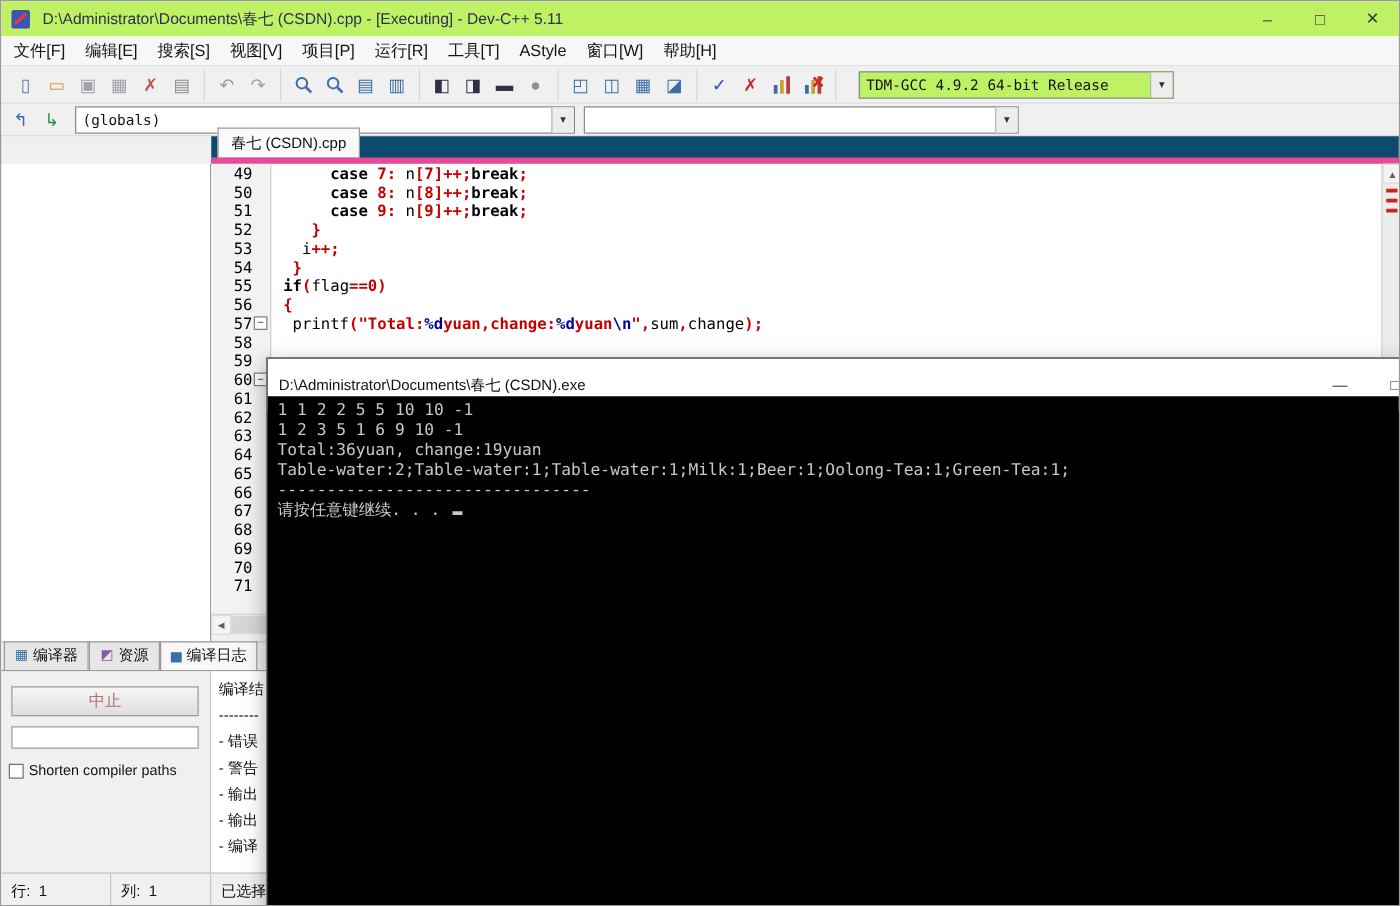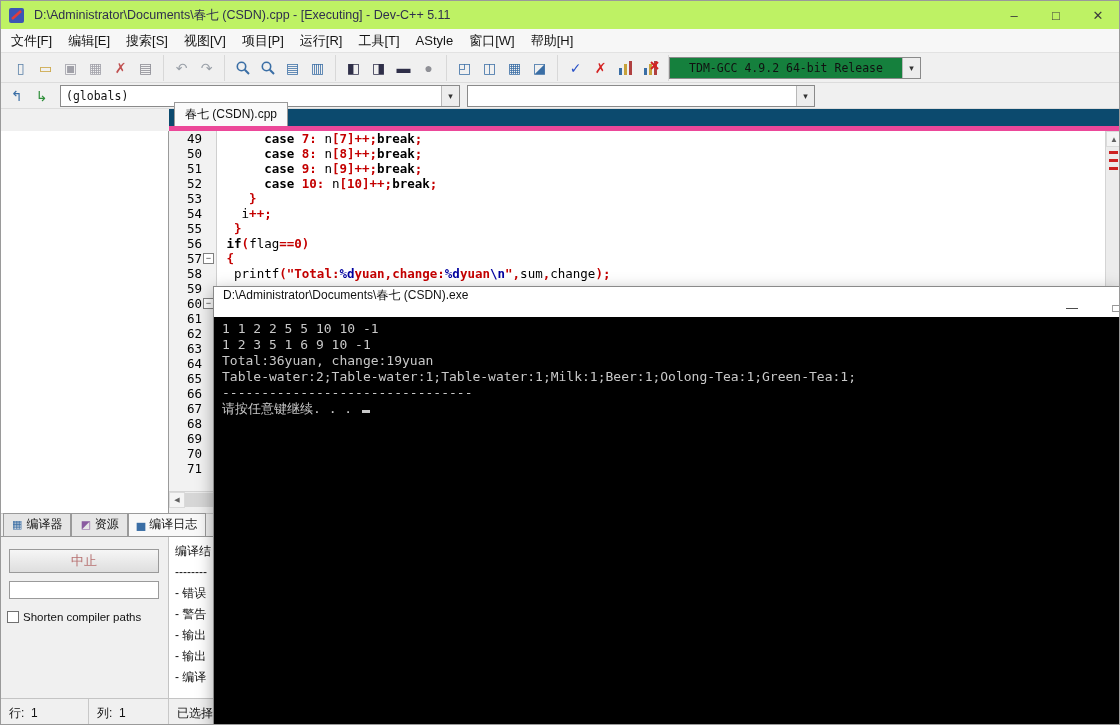--- a/index.html
+++ b/index.html
@@ -24,21 +24,21 @@
             border-bottom:1px solid #dcdcdc;box-sizing:border-box;padding-left:2px;}
   #toolbar-groups{display:flex;align-items:center;}
   .tb-group{display:flex;align-items:center;padding:0 5px;border-right:1px solid #d8d8d8;height:26px;}
   .tb-icon{width:25px;height:24px;display:flex;align-items:center;justify-content:center;}
   .tb-icon .glyph{font-size:14px;line-height:1;display:block;}
   .combo{height:22px;border:1px solid #8a8a8a;background:#ffffff;display:flex;align-items:center;box-sizing:border-box;}
   .combo-text{flex:1;font-family:"DejaVu Sans Mono","Liberation Mono",monospace;font-size:11.5px;color:#111;
               padding:0 5px;white-space:pre;overflow:hidden;}
   .combo-arrow{width:17px;height:100%;border-left:1px solid #b8b8b8;display:flex;align-items:center;
                justify-content:center;font-size:9px;color:#333;background:#ededed;flex:none;}
-  .compiler-combo{margin-left:0;width:252px;background:#15803d;text-align:center;}
+  .compiler-combo{margin-left:18px;width:252px;background:#bef264;}
 
   
   .toolbar2{left:0;top:82px;width:100%;height:26px;display:flex;align-items:center;background:#f0f0f0;
             border-bottom:1px solid #dcdcdc;box-sizing:border-box;padding-left:3px;}
   #nav-icons{display:flex;align-items:center;}
   #globals-combo{width:400px;margin-left:6px;}
   #member-combo{width:348px;margin-left:7px;}
 
   
   .left-tabbar{left:0;top:108px;width:168px;height:22px;display:flex;align-items:flex-end;background:#f0f0f0;
@@ -93,21 +93,21 @@
   .compile-log{left:168px;top:536px;width:952px;height:161px;background:#ffffff;padding:4px 0 0 6px;box-sizing:border-box;overflow:hidden;}
   .log-line{font-size:12px;color:#111;line-height:21px;white-space:pre;}
 
   
   .statusbar{left:0;top:697px;width:1120px;height:28px;background:#f0f0f0;border-top:1px solid #c4c4c4;display:flex;box-sizing:border-box;}
   .status-cell{font-size:12px;color:#111;padding:6px 8px 0 8px;border-right:1px solid #c8c8c8;white-space:pre;box-sizing:border-box;height:100%;}
 
   
   .console{left:212px;top:285px;width:908px;height:440px;z-index:40;background:#000;border:1px solid #8a8a8a;
            box-sizing:border-box;box-shadow:0 5px 16px rgba(0,0,0,0.35);overflow:hidden;}
-  .console-titlebar{position:relative;height:42px;background:#ffffff;display:flex;overflow:hidden;}
+  .console-titlebar{position:relative;height:42px;background:#ffffff;display:flex;align-items:center;overflow:hidden;}
   .console-title{font-size:12px;color:#111;padding-left:9px;white-space:pre;overflow:hidden;}
   .console-btn{position:absolute;top:0;width:44px;height:100%;display:flex;align-items:center;justify-content:center;
                font-size:12px;color:#333;background:#fff;}
   .console-btn.min{right:26px;}
   .console-btn.max{right:-18px;}
   .console-body{position:absolute;left:0;top:30px;right:0;bottom:0;background:#000;padding:4px 0 0 8px;
                 font-family:"DejaVu Sans Mono","Liberation Mono",monospace;font-size:13px;color:#c8c8c8;overflow:hidden;}
   .con-line{height:16px;line-height:16px;white-space:pre;}
   .cursor{display:inline-block;width:8px;height:3px;background:#c8c8c8;margin-left:2px;}
 </style>
@@ -303,21 +303,20 @@
         <div class="gut-row">67</div>
         <div class="gut-row">68</div>
         <div class="gut-row">69</div>
         <div class="gut-row">70</div>
         <div class="gut-row">71</div>
       </div>
     <div class="code" id="code">
         <div class="code-row"><span class="pl">      </span><span class="kw">case</span><span class="pl"> </span><span class="num">7</span><span class="sym">:</span><span class="pl"> n</span><span class="sym">[</span><span class="num">7</span><span class="sym">]++;</span><span class="kw">break</span><span class="sym">;</span></div>
         <div class="code-row"><span class="pl">      </span><span class="kw">case</span><span class="pl"> </span><span class="num">8</span><span class="sym">:</span><span class="pl"> n</span><span class="sym">[</span><span class="num">8</span><span class="sym">]++;</span><span class="kw">break</span><span class="sym">;</span></div>
         <div class="code-row"><span class="pl">      </span><span class="kw">case</span><span class="pl"> </span><span class="num">9</span><span class="sym">:</span><span class="pl"> n</span><span class="sym">[</span><span class="num">9</span><span class="sym">]++;</span><span class="kw">break</span><span class="sym">;</span></div>
-        <div class="code-row"><span class="pl">      </span><span class="kw">case</span><span class="pl"> </span><span class="num">10</span><span class="sym">:</span><span class="pl"> n</span><span class="sym">[</span><span class="num">10</span><span class="sym">]++;</span><span class="kw">break</span><span class="sym">;</span></div>
         <div class="code-row"><span class="pl">    </span><span class="sym">}</span></div>
         <div class="code-row"><span class="pl">   i</span><span class="sym">++;</span></div>
         <div class="code-row"><span class="pl">  </span><span class="sym">}</span></div>
         <div class="code-row"><span class="pl"> </span><span class="kw">if</span><span class="sym">(</span><span class="pl">flag</span><span class="sym">==</span><span class="num">0</span><span class="sym">)</span></div>
         <div class="code-row"><span class="pl"> </span><span class="sym">{</span></div>
         <div class="code-row"><span class="pl">  printf</span><span class="sym">(</span><span class="str">"Total:</span><span class="fmt">%d</span><span class="str">yuan,change:</span><span class="fmt">%d</span><span class="str">yuan</span><span class="fmt">\n</span><span class="str">"</span><span class="sym">,</span><span class="pl">sum</span><span class="sym">,</span><span class="pl">change</span><span class="sym">)</span><span class="sym">;</span></div>
         <div class="code-row"></div>
         <div class="code-row"></div>
         <div class="code-row"></div>
         <div class="code-row"></div>

